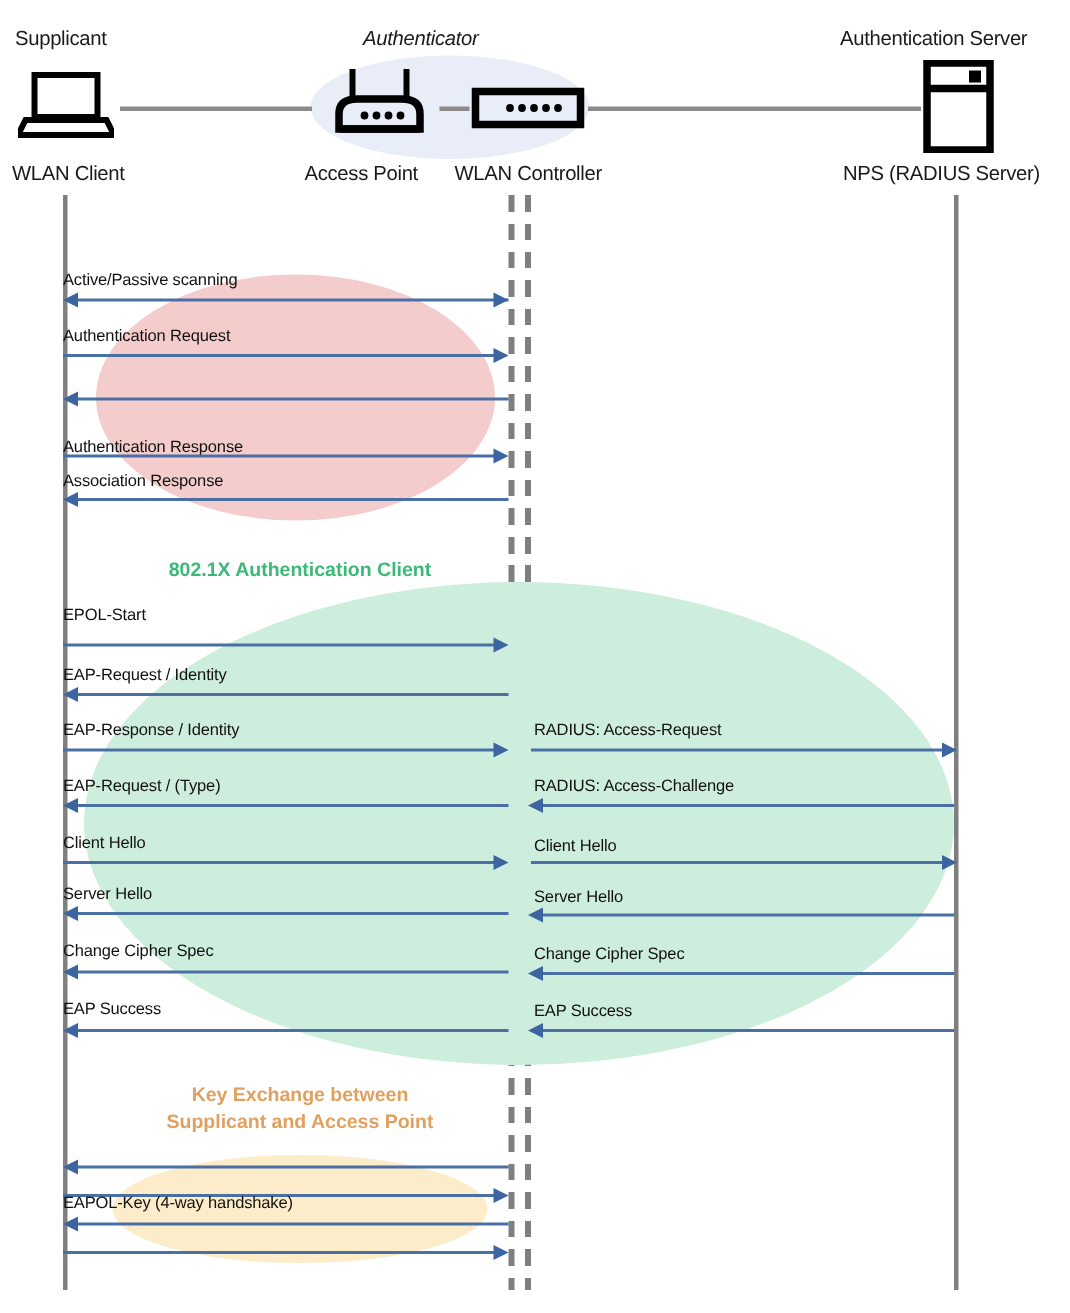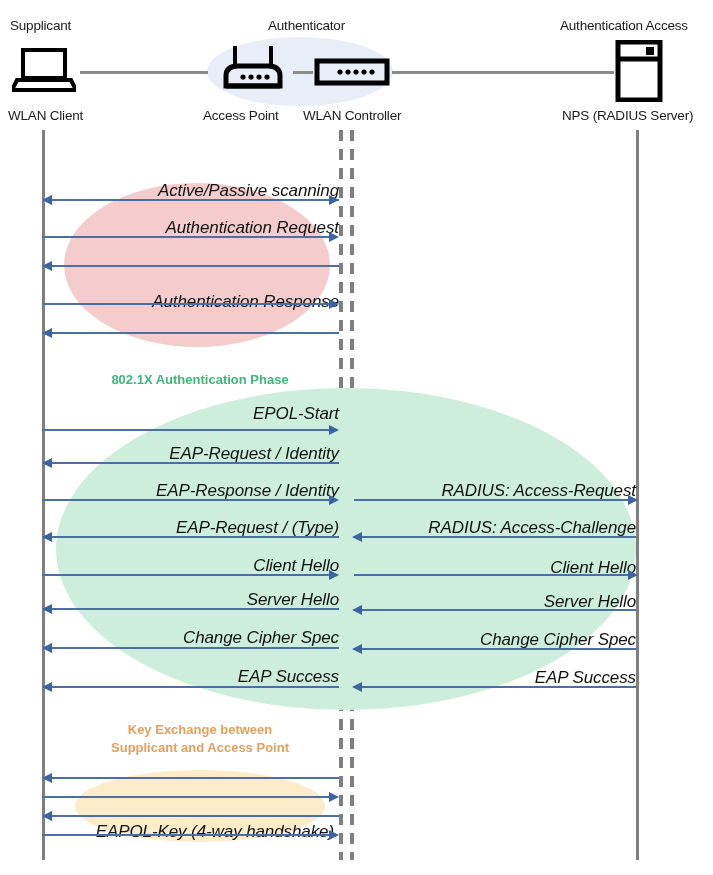--- a/index.html
+++ b/index.html
@@ -105,38 +105,37 @@
     width: 0;
     height: 0;
     border-top: 5px solid transparent;
     border-bottom: 5px solid transparent;
   }
   .arrow-right { border-left: 10px solid #3c64a0; }
   .arrow-left  { border-right: 10px solid #3c64a0; }
 
   .msg-label {
     position: absolute;
-    font-size: 17px;
+    font-size: 11px;
     color: #111111;
-    text-align: right;
+    text-align: left;
     white-space: nowrap;
     letter-spacing: -0.1px;
-    font-style: italic;
   }
 </style>
 </head>
 <body>
 
 <div id="canvas">
 
   <div class="auth-blob"></div>
 
   <div class="actor-title" style="left:10px;  top:18px;">Supplicant</div>
-  <div class="actor-title" style="left:268px; top:18px;">Authenticator</div>
-  <div class="actor-title" style="left:560px; top:18px;">Authentication Access</div>
+  <div class="actor-title" style="left:242px; top:18px;font-style:italic;">Authenticator</div>
+  <div class="actor-title" style="left:560px; top:18px;">Authentication Server</div>
 
   <div class="hwire" style="left:80px;  top:71px; width:128px;"></div>
   <div class="hwire" style="left:293px; top:71px; width:20px;"></div>
   <div class="hwire" style="left:392px; top:71px; width:222px;"></div>
 
   <div class="icon" style="left:12px; top:48px;">
     <svg width="64" height="44" viewBox="0 0 64 44">
       <rect x="11" y="2" width="42" height="28" fill="none" stroke="#000" stroke-width="4"></rect>
       <path d="M5 32 L59 32 L64 42 L0 42 Z" fill="none" stroke="#000" stroke-width="4"></path>
     </svg>
@@ -196,26 +195,27 @@
   <div class="msg-line" style="left:42px; top:236px; width:292px;"></div>
   <div class="arrowhead arrow-right" style="left:329px; top:232px;"></div>
 
   <div class="msg-label" style="left:42px; top:248px; width:297px;margin-top:44px;">Authentication Response</div>
   <div class="msg-line" style="left:45px; top:265px; width:294px;"></div>
   <div class="arrowhead arrow-left" style="left:42px;  top:261px;"></div>
 
   <div class="msg-line" style="left:42px; top:303px; width:292px;"></div>
   <div class="arrowhead arrow-right" style="left:329px; top:299px;"></div>
 
+  <div class="msg-label" style="left:42px; top:315px; width:297px;">Association Response</div>
   <div class="msg-line" style="left:45px; top:332px; width:294px;"></div>
   <div class="arrowhead arrow-left" style="left:42px;  top:328px;"></div>
 
   <div class="blob blob-green" style="left:56px; top:388px; width:580px; height:322px;"></div>
 
-  <div class="phase-title" style="left:95px; top:371px; width:210px; color:#3cb878;">802.1X Authentication Phase</div>
+  <div class="phase-title" style="left:95px; top:371px; width:210px; color:#3cb878;">802.1X Authentication Client</div>
 
   <div class="msg-label" style="left:42px; top:404px; width:297px;">EPOL-Start</div>
   <div class="msg-line" style="left:42px; top:429px; width:292px;"></div>
   <div class="arrowhead arrow-right" style="left:329px; top:425px;"></div>
 
   <div class="msg-label" style="left:42px; top:444px; width:297px;">EAP-Request / Identity</div>
   <div class="msg-line" style="left:45px; top:462px; width:294px;"></div>
   <div class="arrowhead arrow-left" style="left:42px;  top:458px;"></div>
 
   <div class="msg-label" style="left:42px; top:481px; width:297px;">EAP-Response / Identity</div>
@@ -270,20 +270,20 @@
 
   <div class="phase-title" style="left:95px; top:721px; width:210px; color:#e0a060;">Key Exchange between</div>
   <div class="phase-title" style="left:95px; top:739px; width:210px; color:#e0a060;">Supplicant and Access Point</div>
 
   <div class="msg-line" style="left:45px; top:777px; width:294px;"></div>
   <div class="arrowhead arrow-left" style="left:42px;  top:773px;"></div>
 
   <div class="msg-line" style="left:42px; top:796px; width:292px;"></div>
   <div class="arrowhead arrow-right" style="left:329px; top:792px;"></div>
 
-  <div class="msg-label" style="left:42px; top:796px; width:292px; background:transparent;margin-top:26px;">EAPOL-Key (4-way handshake)</div>
+  <div class="msg-label" style="left:42px; top:796px; width:292px; background:transparent;">EAPOL-Key (4-way handshake)</div>
   <div class="msg-line" style="left:45px; top:815px; width:294px;"></div>
   <div class="arrowhead arrow-left" style="left:42px;  top:811px;"></div>
 
   <div class="msg-line" style="left:42px; top:834px; width:292px;"></div>
   <div class="arrowhead arrow-right" style="left:329px; top:830px;"></div>
 
 </div>
 
 </body></html>

